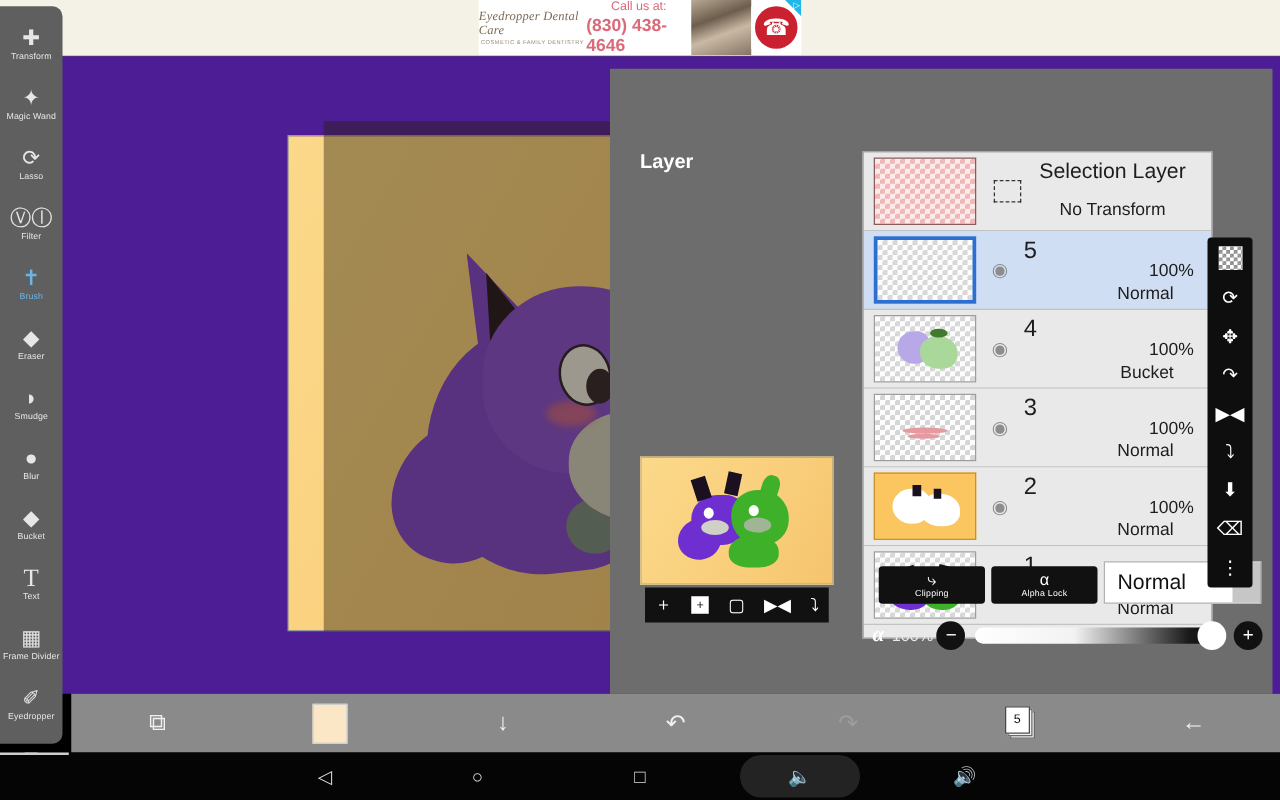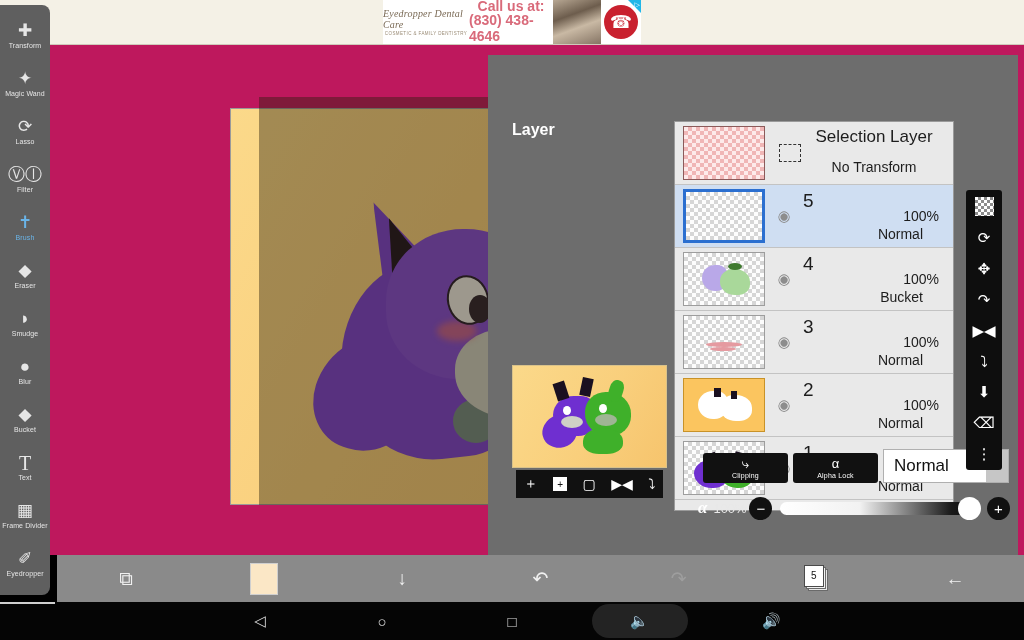--- a/index.html
+++ b/index.html
@@ -19,21 +19,21 @@
     position: absolute; left: 383px; top: 0; width: 258px; height: 44px;
     background: #ffffff; display: flex; align-items: center; overflow: hidden;
   }
   #ad-logo {
     width: 86px; height: 44px; display: flex; flex-direction: column;
     align-items: center; justify-content: center; color: #7a6a55;
   }
   #ad-logo .l1 { font-family: "Liberation Serif", serif; font-style: italic; font-size: 10px; letter-spacing: .2px; }
   #ad-logo .l2 { font-size: 4.5px; letter-spacing: .4px; margin-top: 1px; color: #9a8b75; }
   #ad-call { width: 84px; display:flex; flex-direction: column; align-items: center; justify-content:center;}
-  #ad-call .c1 { font-size: 14px; font-weight: bold; color: #d96a7a; line-height: 12px; }
+  #ad-call .c1 { font-size: 10px; font-weight: normal; color: #d96a7a; line-height: 12px; }
   #ad-call .c2 { font-size: 14px; font-weight: bold; color: #d96a7a; line-height: 16px; }
   #ad-photo {
     width: 48px; height: 44px;
     background: linear-gradient(160deg,#b8a894 0%,#6d5d4d 35%,#c9b9a4 60%,#857464 100%);
   }
   #ad-phone-wrap { flex: 1; display: flex; align-items: center; justify-content: center; background: #fff; }
   #ad-phone {
     width: 34px; height: 34px; border-radius: 50%;
     background: #c9212f; display: flex; align-items: center; justify-content: center;
     color: #fff; font-size: 18px;
@@ -42,21 +42,21 @@
     position: absolute; right: 0; top: 0; width: 0; height: 0;
     border-left: 13px solid transparent; border-top: 13px solid #21b7e8;
   }
   #ad-badge-tri {
     position: absolute; right: 1px; top: 1px; color: #fff; font-size: 7px; line-height: 7px;
   }
 
   
   #app {
     position: absolute; left: 0; top: 45px; width: 1024px; height: 510px;
-    background: #be185d;
+    background: #4c1d95;
   }
 
   
   #canvas-area {
     position: absolute; left: 231px; top: 64px; width: 460px; height: 395px;
     background: linear-gradient(120deg,#fbd98a 0%, #fad07e 45%, #f8c873 100%);
     box-shadow: 0 0 0 1px #9a9a9a;
     overflow: hidden;
   }
   .char { position: absolute; }
@@ -150,21 +150,21 @@
   
   #layer-panel {
     position: absolute; left: 488px; top: 10px; width: 530px; height: 500px;
     background: #6d6d6d;
   }
   #layer-title {
     position: absolute; left: 24px; top: 66px;
     color: #fff; font-size: 16px; font-weight: bold;
   }
   #layer-list {
-    position: absolute; left: 186px; top: 66px; width: 280px; height: 390px;
+    position: absolute; left: 202px; top: 66px; width: 280px; height: 390px;
     background: #e9e9e9; border: 1px solid #9a9a9a; overflow: hidden;
   }
   .layer-row {
     display: flex; align-items: center; height: 63px;
     border-bottom: 1px solid #c3c3c3; background: #e9e9e9;
     padding: 0 4px;
   }
   .layer-row.sel { background: #cfdef2; }
   .thumb {
     width: 82px; height: 54px; margin: 0 6px 0 4px; flex: none;

